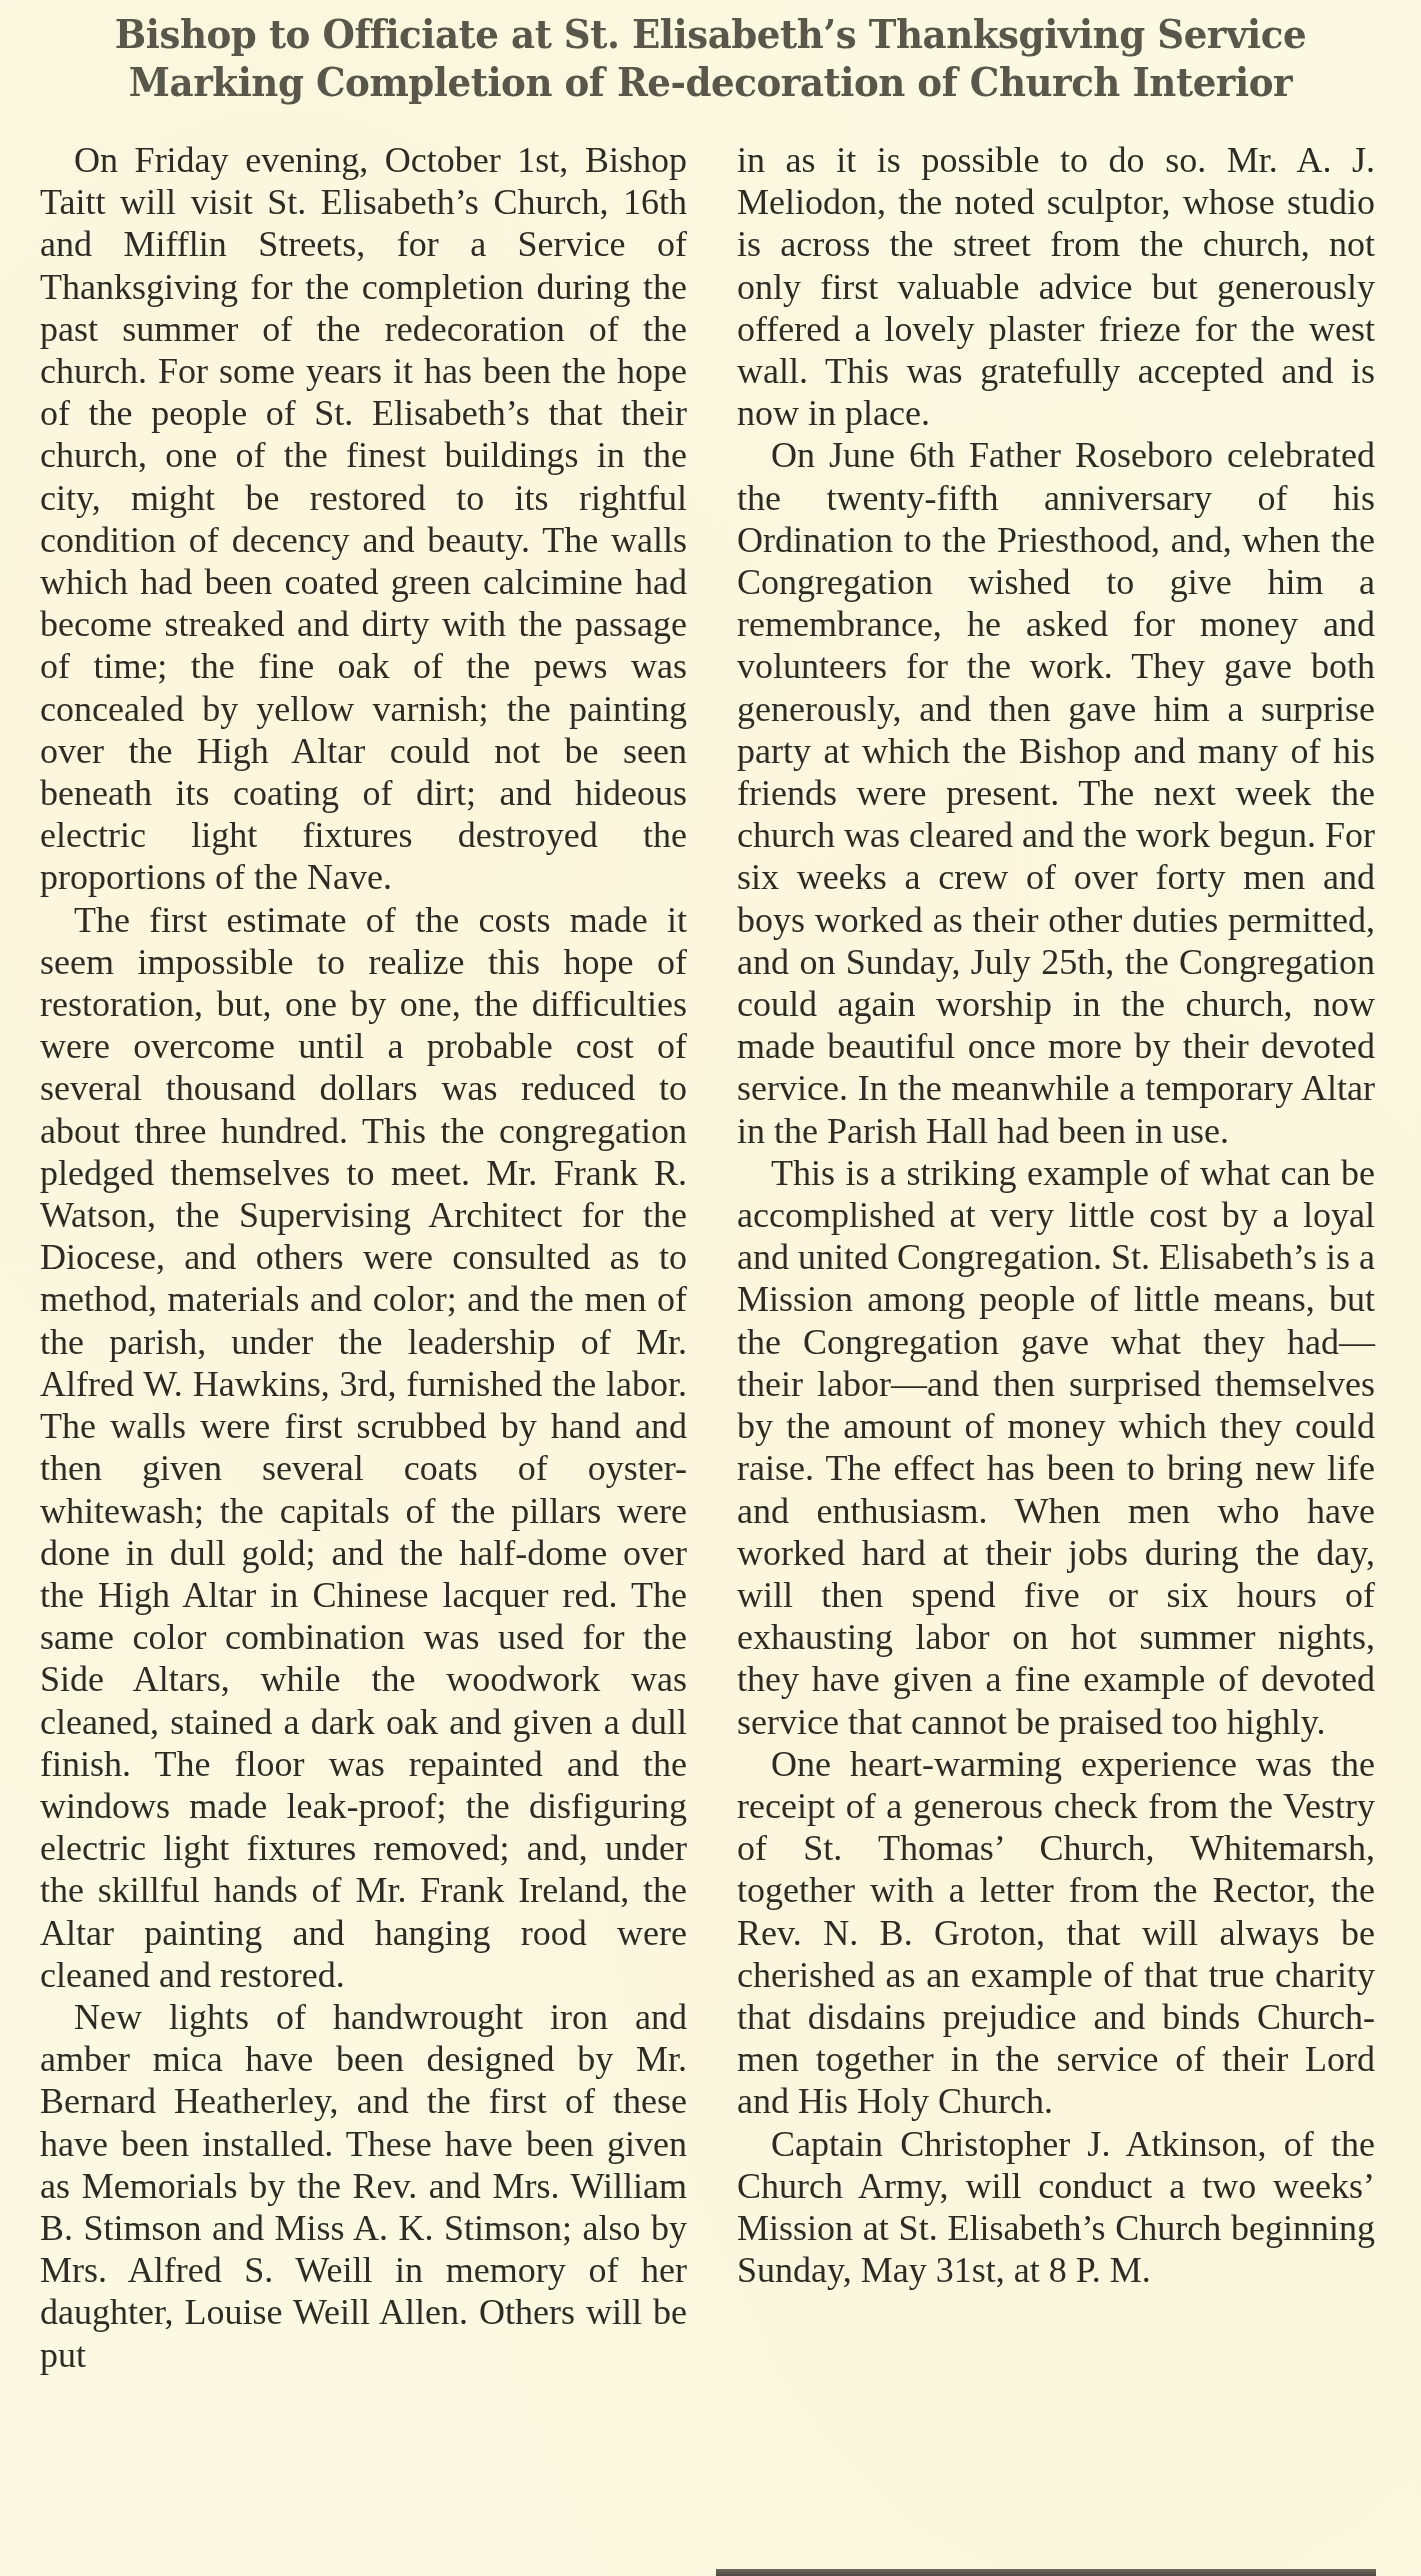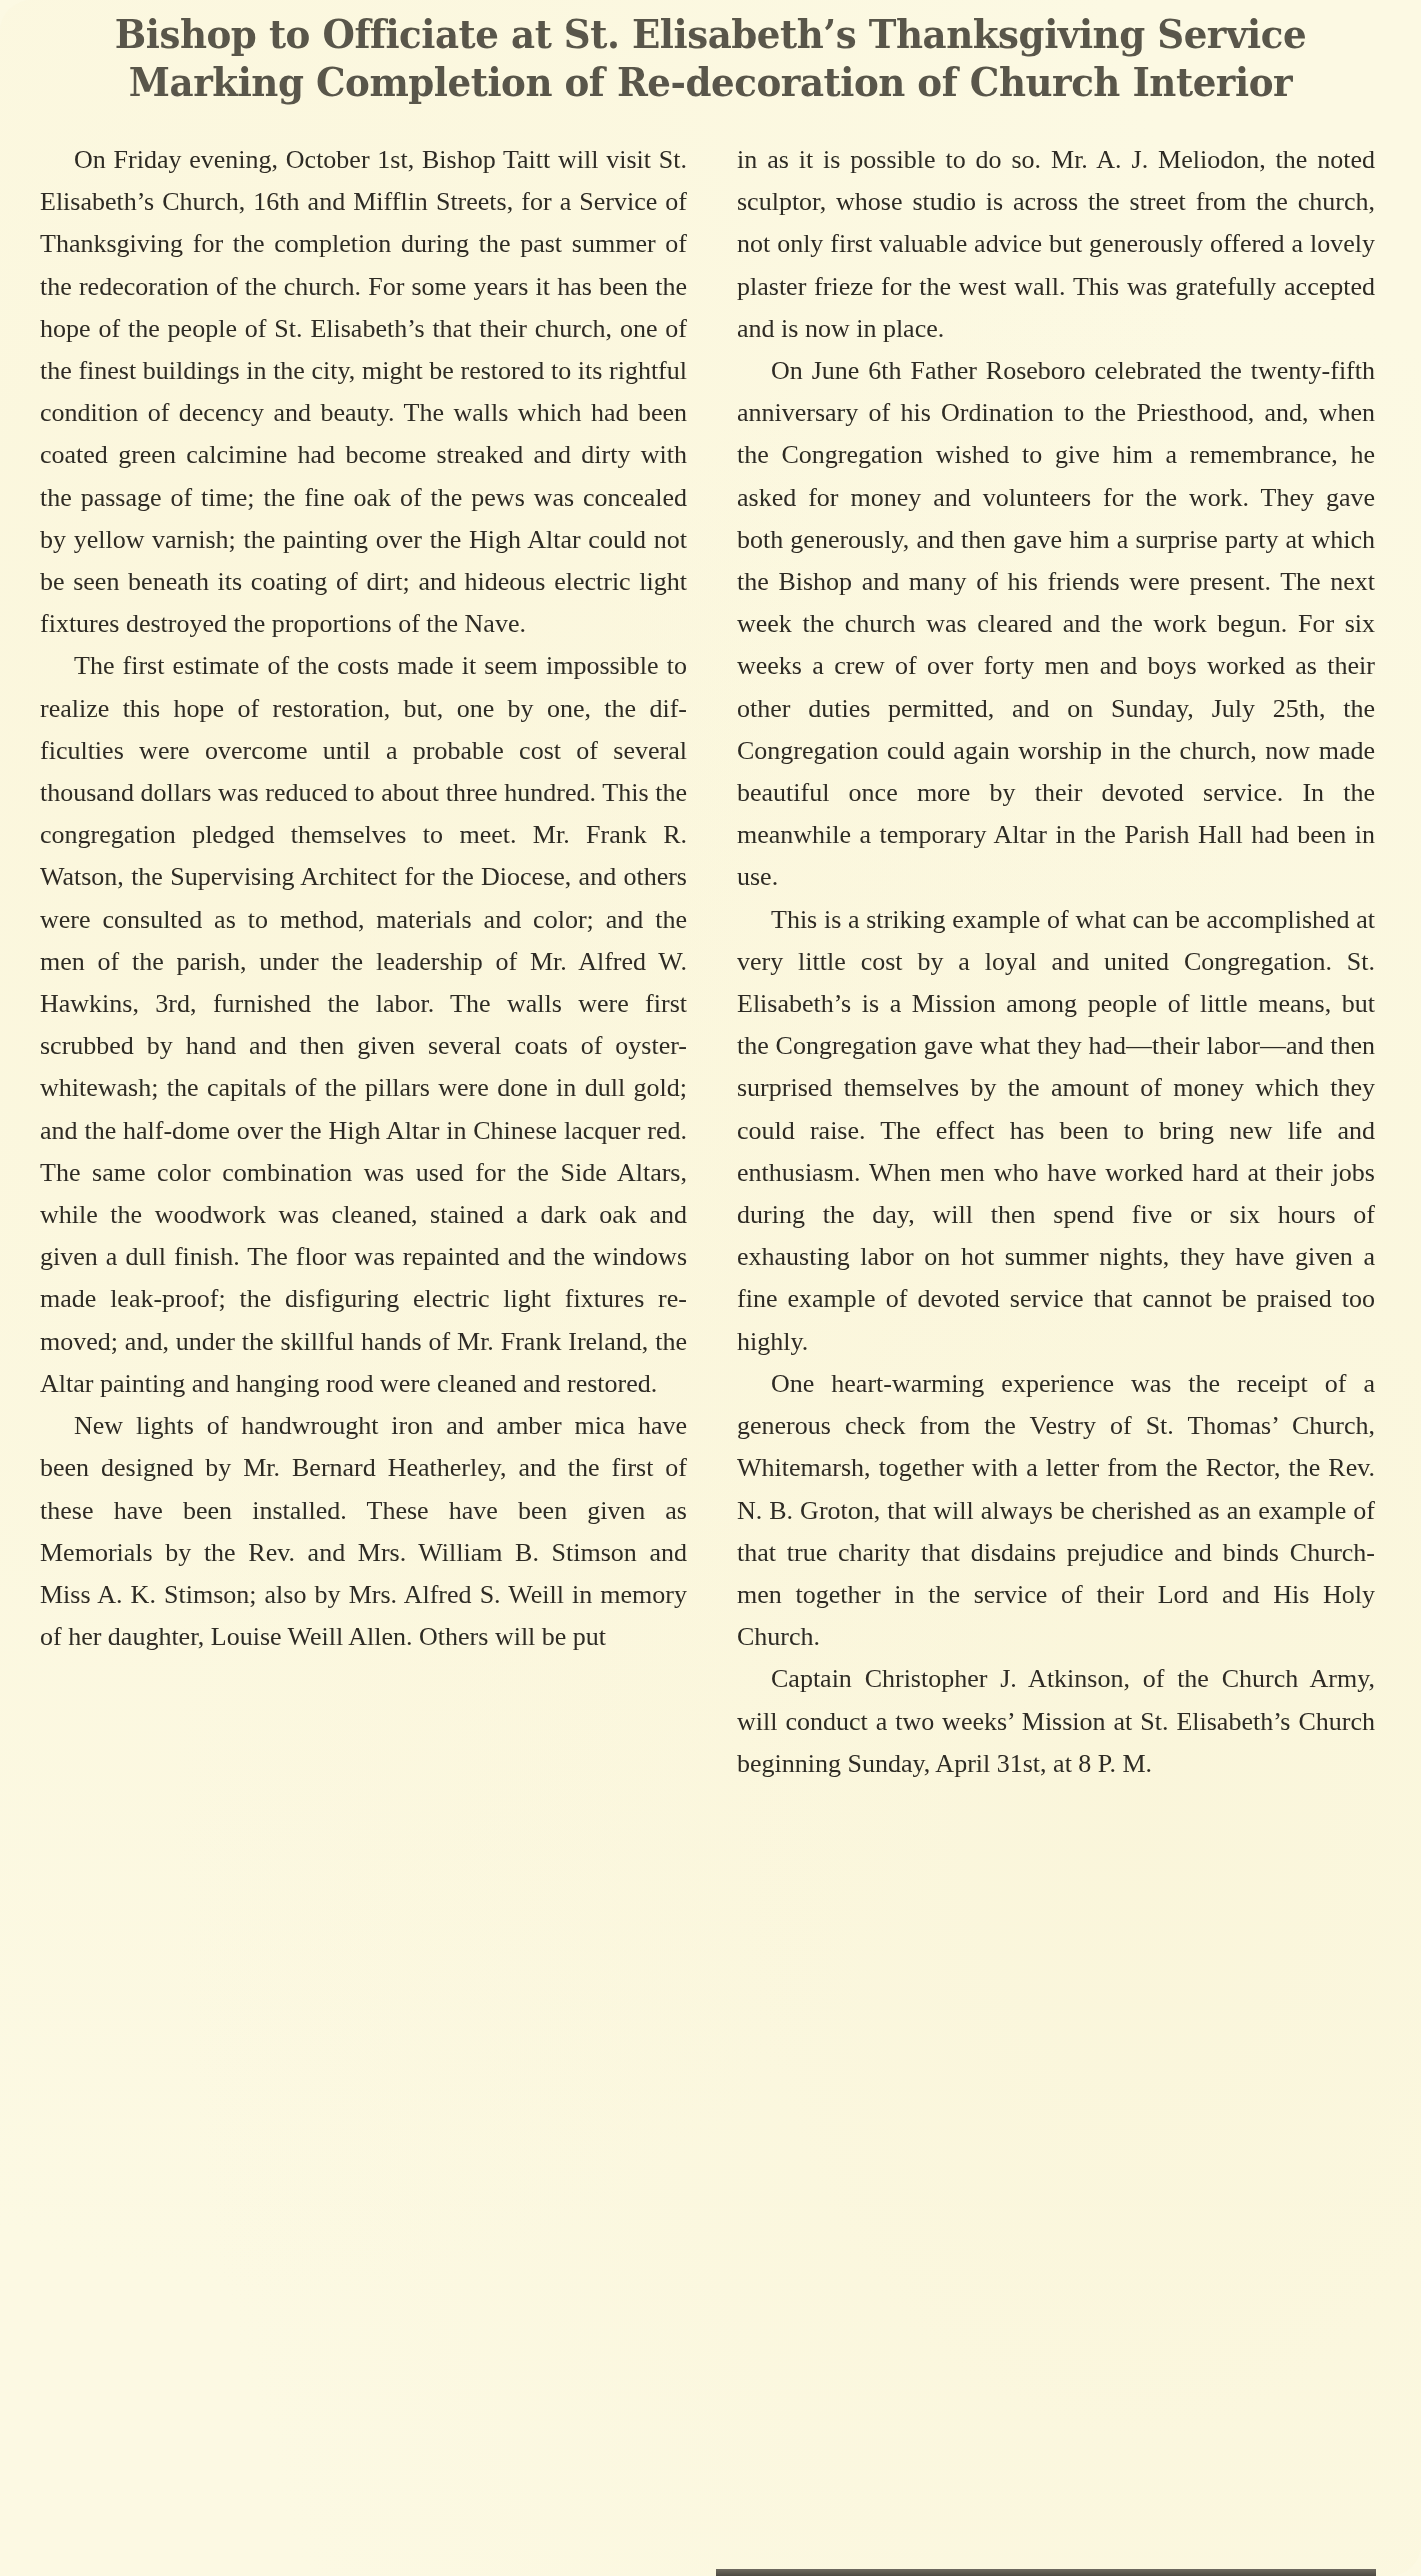--- a/index.html
+++ b/index.html
@@ -43,21 +43,21 @@
       transform: scaleX(0.93);
       transform-origin: center top;
     }
     .headline .hl-line {
       display: block;
       white-space: nowrap;
     }
     .column {
       position: absolute;
       top: 139px;
-      font-size: 26px;
+      font-size: 36px;
       line-height: 42.2px;
       text-align: justify;
       hyphens: manual;
     }
     .col-left {
       left: 40px;
       width: 647px;
     }
     .col-right {
       left: 737px;
@@ -93,17 +93,17 @@
     <p>On Friday evening, October 1st, Bishop Taitt will visit St. Elisabeth’s Church, 16th and Mifflin Streets, for a Service of Thanksgiving for the com­pletion during the past summer of the redecoration of the church. For some years it has been the hope of the people of St. Elisabeth’s that their church, one of the finest buildings in the city, might be restored to its rightful condition of decency and beauty. The walls which had been coated green calcimine had become streaked and dirty with the passage of time; the fine oak of the pews was concealed by yellow varnish; the painting over the High Altar could not be seen beneath its coating of dirt; and hideous electric light fixtures de­stroyed the proportions of the Nave.</p>
     <p>The first estimate of the costs made it seem impossible to realize this hope of restoration, but, one by one, the dif­ficulties were overcome until a probable cost of several thousand dollars was reduced to about three hundred. This the congregation pledged themselves to meet. Mr. Frank R. Watson, the Su­pervising Architect for the Diocese, and others were consulted as to method, materials and color; and the men of the parish, under the leadership of Mr. Alfred W. Hawkins, 3rd, furnished the labor. The walls were first scrubbed by hand and then given several coats of oyster-whitewash; the capitals of the pillars were done in dull gold; and the half-dome over the High Altar in Chinese lacquer red. The same color combination was used for the Side Altars, while the woodwork was cleaned, stained a dark oak and given a dull finish. The floor was repainted and the windows made leak-proof; the disfiguring electric light fixtures re­moved; and, under the skillful hands of Mr. Frank Ireland, the Altar paint­ing and hanging rood were cleaned and restored.</p>
     <p>New lights of handwrought iron and amber mica have been designed by Mr. Bernard Heatherley, and the first of these have been installed. These have been given as Memorials by the Rev. and Mrs. William B. Stimson and Miss A. K. Stimson; also by Mrs. Alfred S. Weill in memory of her daughter, Louise Weill Allen. Others will be put</p>
   </div>
 
   <div class="column col-right">
     <p class="cont">in as it is possible to do so. Mr. A. J. Meliodon, the noted sculptor, whose studio is across the street from the church, not only first valuable advice but generously offered a lovely plaster frieze for the west wall. This was gratefully accepted and is now in place.</p>
     <p>On June 6th Father Roseboro cele­brated the twenty-fifth anniversary of his Ordination to the Priesthood, and, when the Congregation wished to give him a remembrance, he asked for money and volunteers for the work. They gave both generously, and then gave him a surprise party at which the Bishop and many of his friends were present. The next week the church was cleared and the work begun. For six weeks a crew of over forty men and boys worked as their other duties per­mitted, and on Sunday, July 25th, the Congregation could again worship in the church, now made beautiful once more by their devoted service. In the meanwhile a temporary Altar in the Parish Hall had been in use.</p>
     <p>This is a striking example of what can be accomplished at very little cost by a loyal and united Congregation. St. Elisabeth’s is a Mission among peo­ple of little means, but the Congrega­tion gave what they had—their labor—and then surprised themselves by the amount of money which they could raise. The effect has been to bring new life and enthusiasm. When men who have worked hard at their jobs during the day, will then spend five or six hours of exhausting labor on hot sum­mer nights, they have given a fine example of devoted service that cannot be praised too highly.</p>
     <p>One heart-warming experience was the receipt of a generous check from the Vestry of St. Thomas’ Church, Whitemarsh, together with a letter from the Rector, the Rev. N. B. Gro­ton, that will always be cherished as an example of that true charity that disdains prejudice and binds Church­men together in the service of their Lord and His Holy Church.</p>
-    <p>Captain Christopher J. Atkinson, of the Church Army, will conduct a two weeks’ Mission at St. Elisabeth’s Church beginning Sunday, April 31st, at 8 P. M.</p>
+    <p>Captain Christopher J. Atkinson, of the Church Army, will conduct a two weeks’ Mission at St. Elisabeth’s Church beginning Sunday, May 31st, at 8 P. M.</p>
   </div>
 
   <div class="bottom-rule"></div>
 </div>
 
 </body></html>

